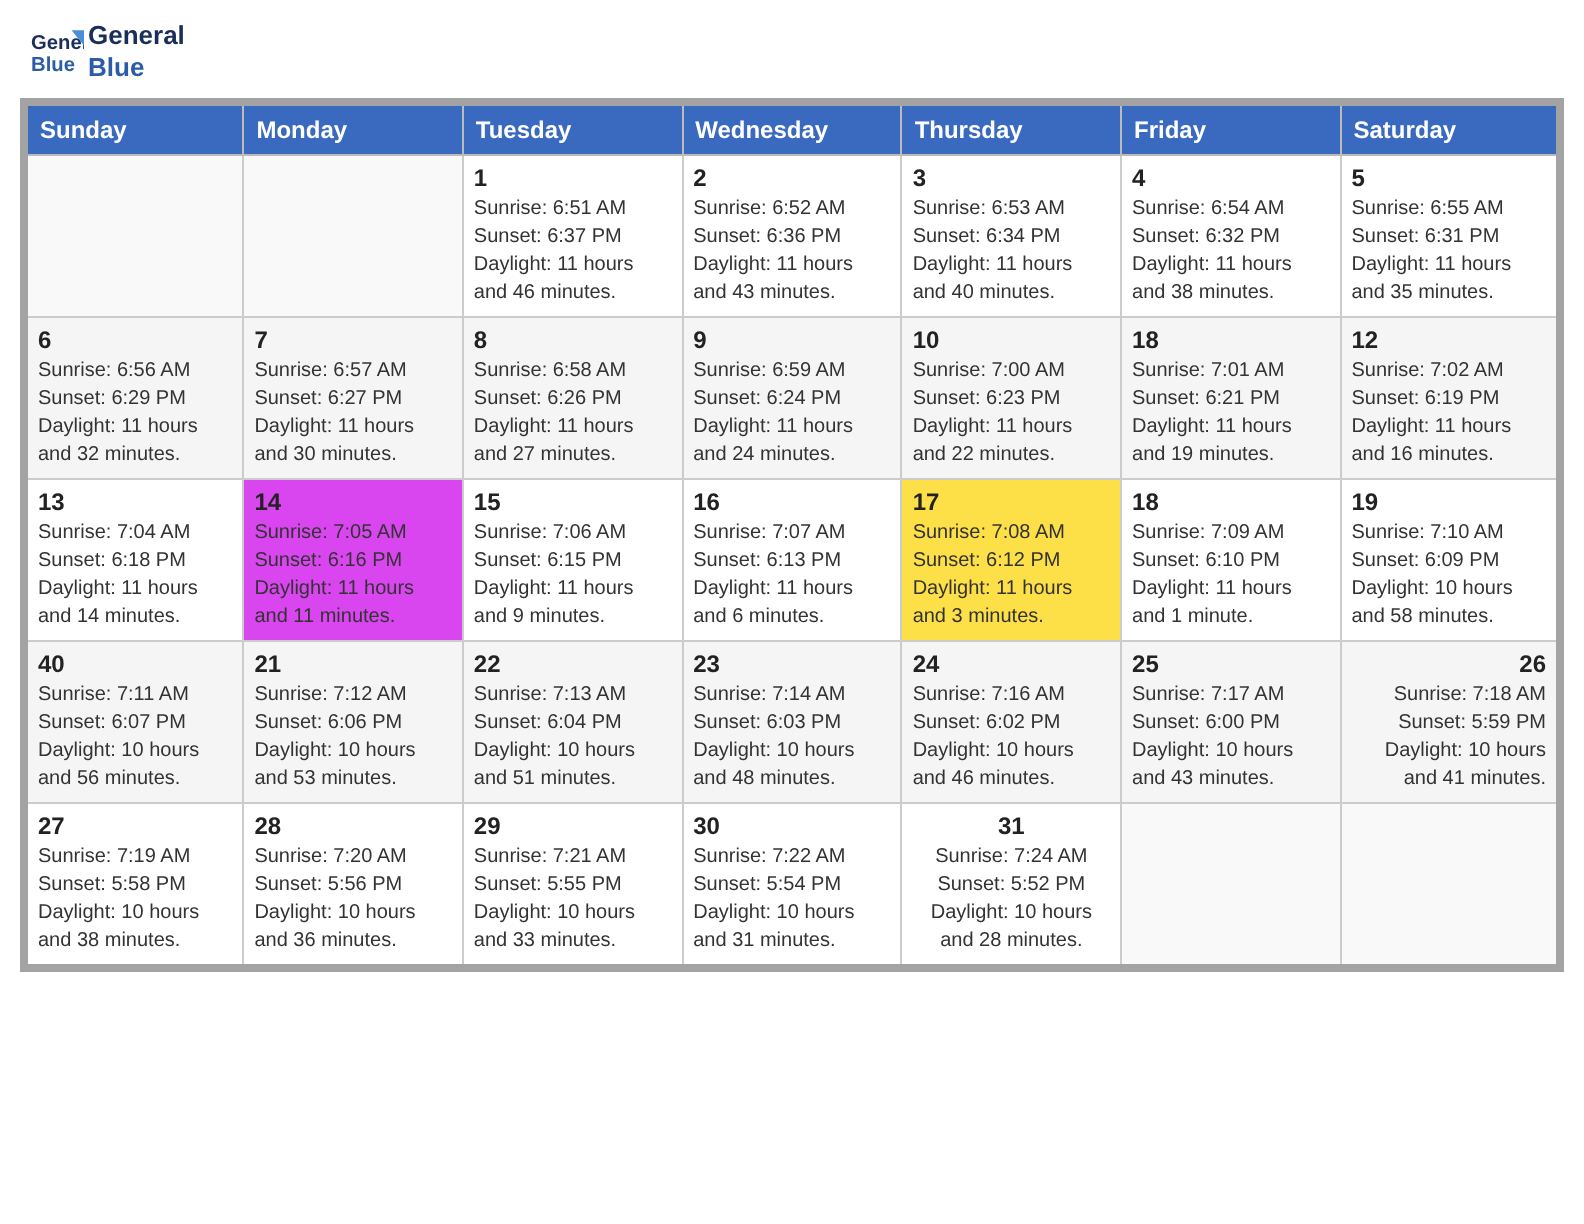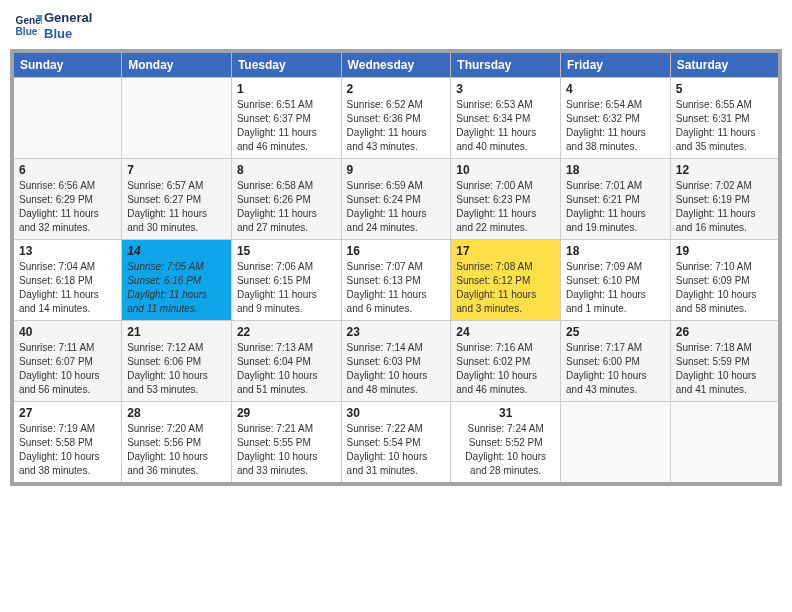--- a/index.html
+++ b/index.html
@@ -166,21 +166,21 @@
         <td style="background: rgb(245, 245, 245);">
           <span class="day-num">12</span>
           <div class="day-info">Sunrise: 7:02 AM<br>Sunset: 6:19 PM<br>Daylight: 11 hours and 16 minutes.</div>
         </td>
       </tr>
       <tr style="background: rgb(255, 255, 255);">
         <td style="background: rgb(255, 255, 255);">
           <span class="day-num">13</span>
           <div class="day-info">Sunrise: 7:04 AM<br>Sunset: 6:18 PM<br>Daylight: 11 hours and 14 minutes.</div>
         </td>
-        <td style="background: #0ea5e9; font-style: italic;">
+        <td style="background: #d946ef;">
           <span class="day-num">14</span>
           <div class="day-info">Sunrise: 7:05 AM<br>Sunset: 6:16 PM<br>Daylight: 11 hours and 11 minutes.</div>
         </td>
         <td style="background: rgb(255, 255, 255);">
           <span class="day-num">15</span>
           <div class="day-info">Sunrise: 7:06 AM<br>Sunset: 6:15 PM<br>Daylight: 11 hours and 9 minutes.</div>
         </td>
         <td style="background: rgb(255, 255, 255);">
           <span class="day-num">16</span>
           <div class="day-info">Sunrise: 7:07 AM<br>Sunset: 6:13 PM<br>Daylight: 11 hours and 6 minutes.</div>
@@ -216,21 +216,21 @@
           <div class="day-info">Sunrise: 7:14 AM<br>Sunset: 6:03 PM<br>Daylight: 10 hours and 48 minutes.</div>
         </td>
         <td style="background: rgb(245, 245, 245);">
           <span class="day-num">24</span>
           <div class="day-info">Sunrise: 7:16 AM<br>Sunset: 6:02 PM<br>Daylight: 10 hours and 46 minutes.</div>
         </td>
         <td style="background: rgb(245, 245, 245); margin-left: 32px;">
           <span class="day-num">25</span>
           <div class="day-info">Sunrise: 7:17 AM<br>Sunset: 6:00 PM<br>Daylight: 10 hours and 43 minutes.</div>
         </td>
-        <td style="background: rgb(245, 245, 245);">
+        <td style="background: rgb(245, 245, 245); text-align: right;">
           <span class="day-num">26</span>
           <div class="day-info">Sunrise: 7:18 AM<br>Sunset: 5:59 PM<br>Daylight: 10 hours and 41 minutes.</div>
         </td>
       </tr>
       <tr style="background: rgb(255, 255, 255);">
         <td style="background: rgb(255, 255, 255);">
           <span class="day-num">27</span>
           <div class="day-info">Sunrise: 7:19 AM<br>Sunset: 5:58 PM<br>Daylight: 10 hours and 38 minutes.</div>
         </td>
         <td style="background: rgb(255, 255, 255);">

